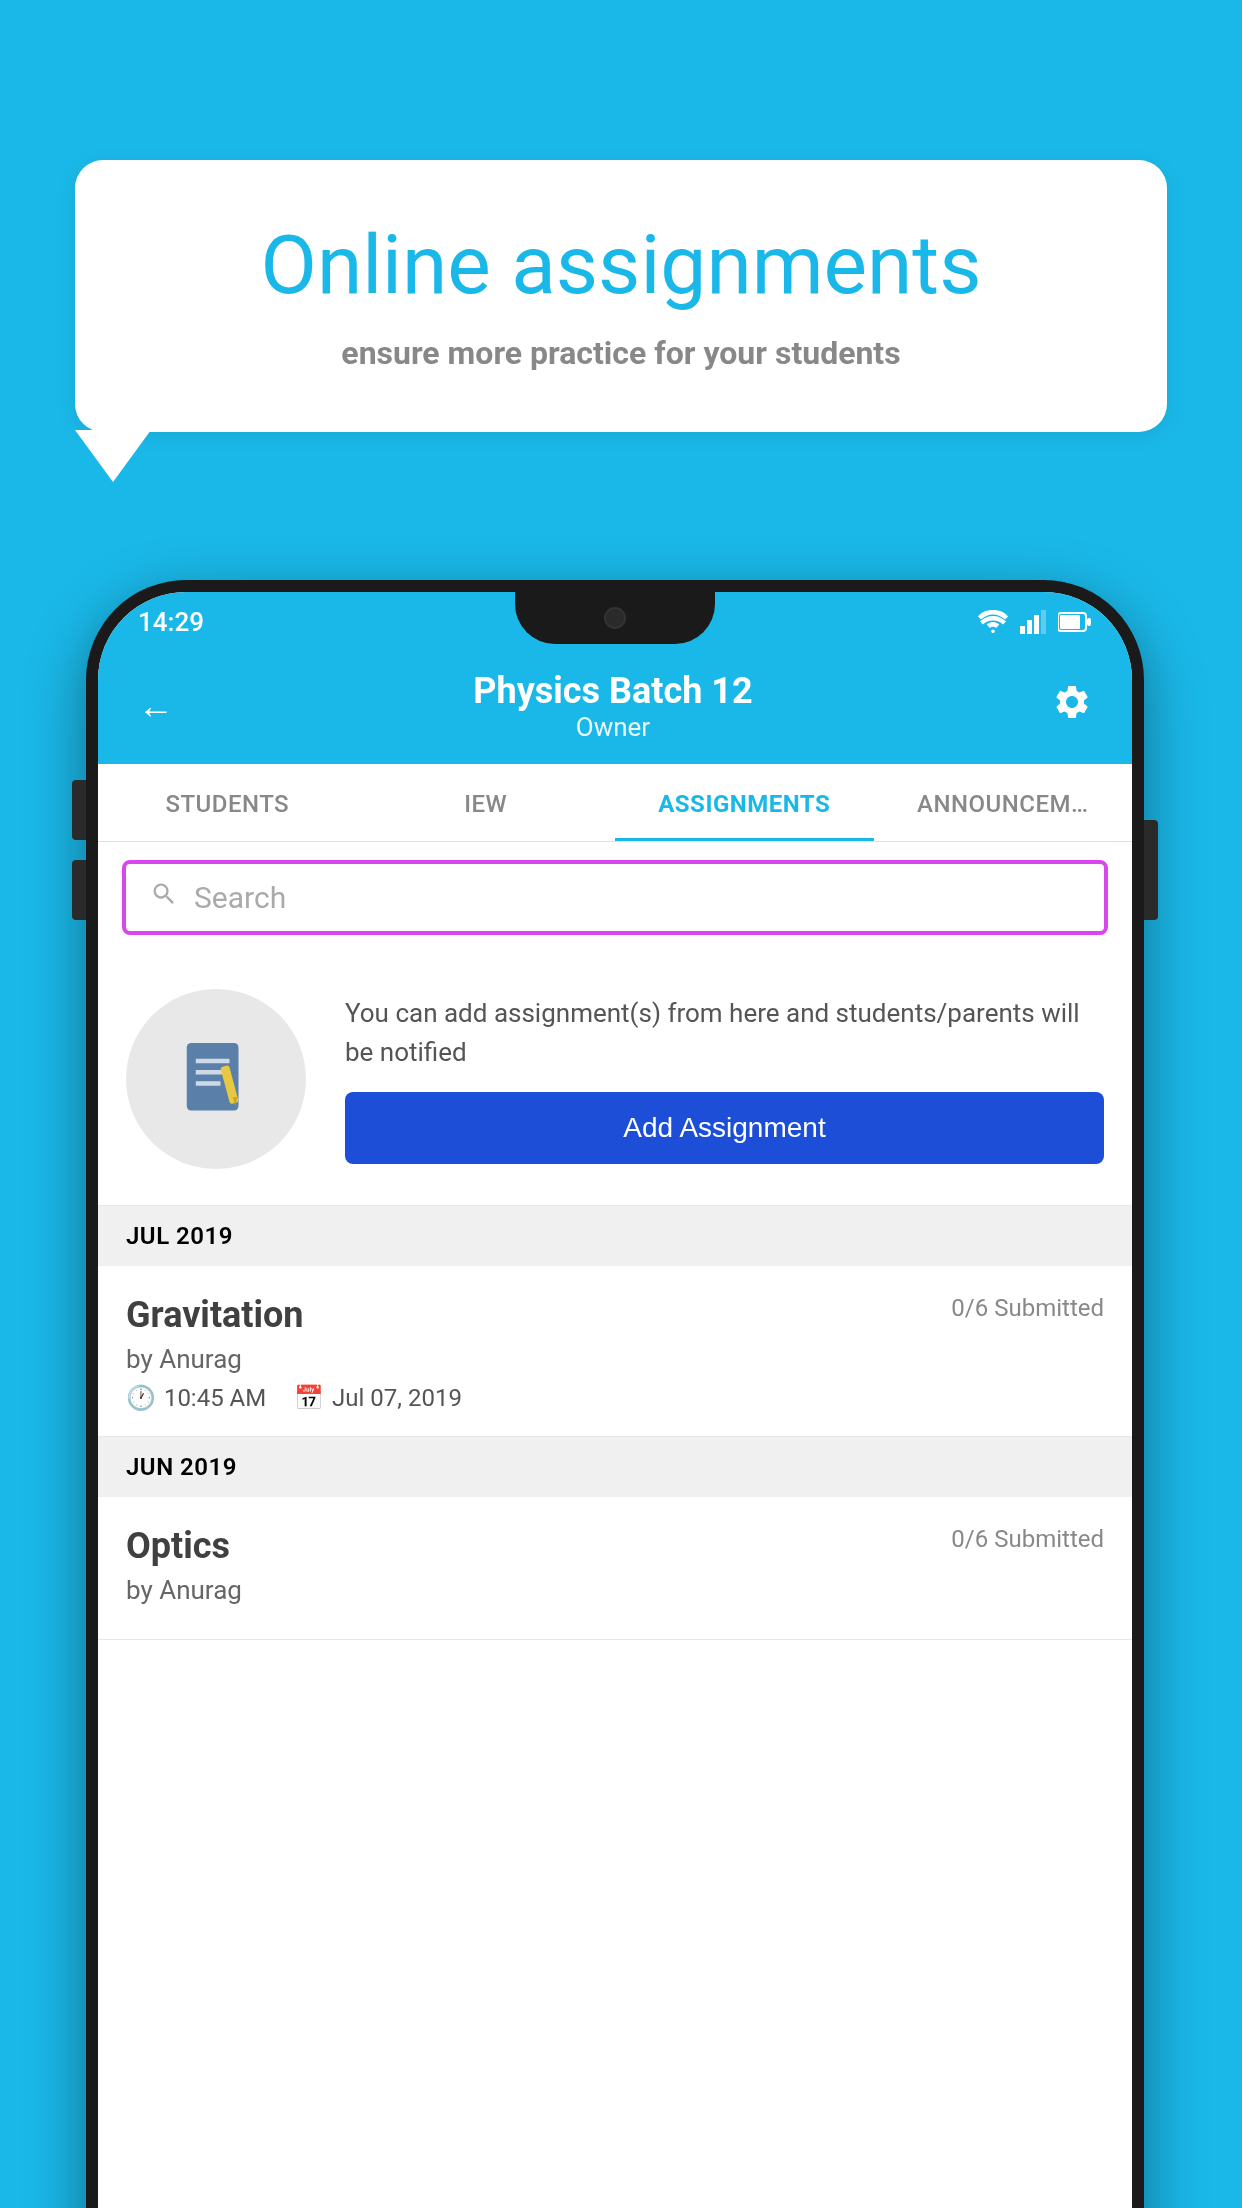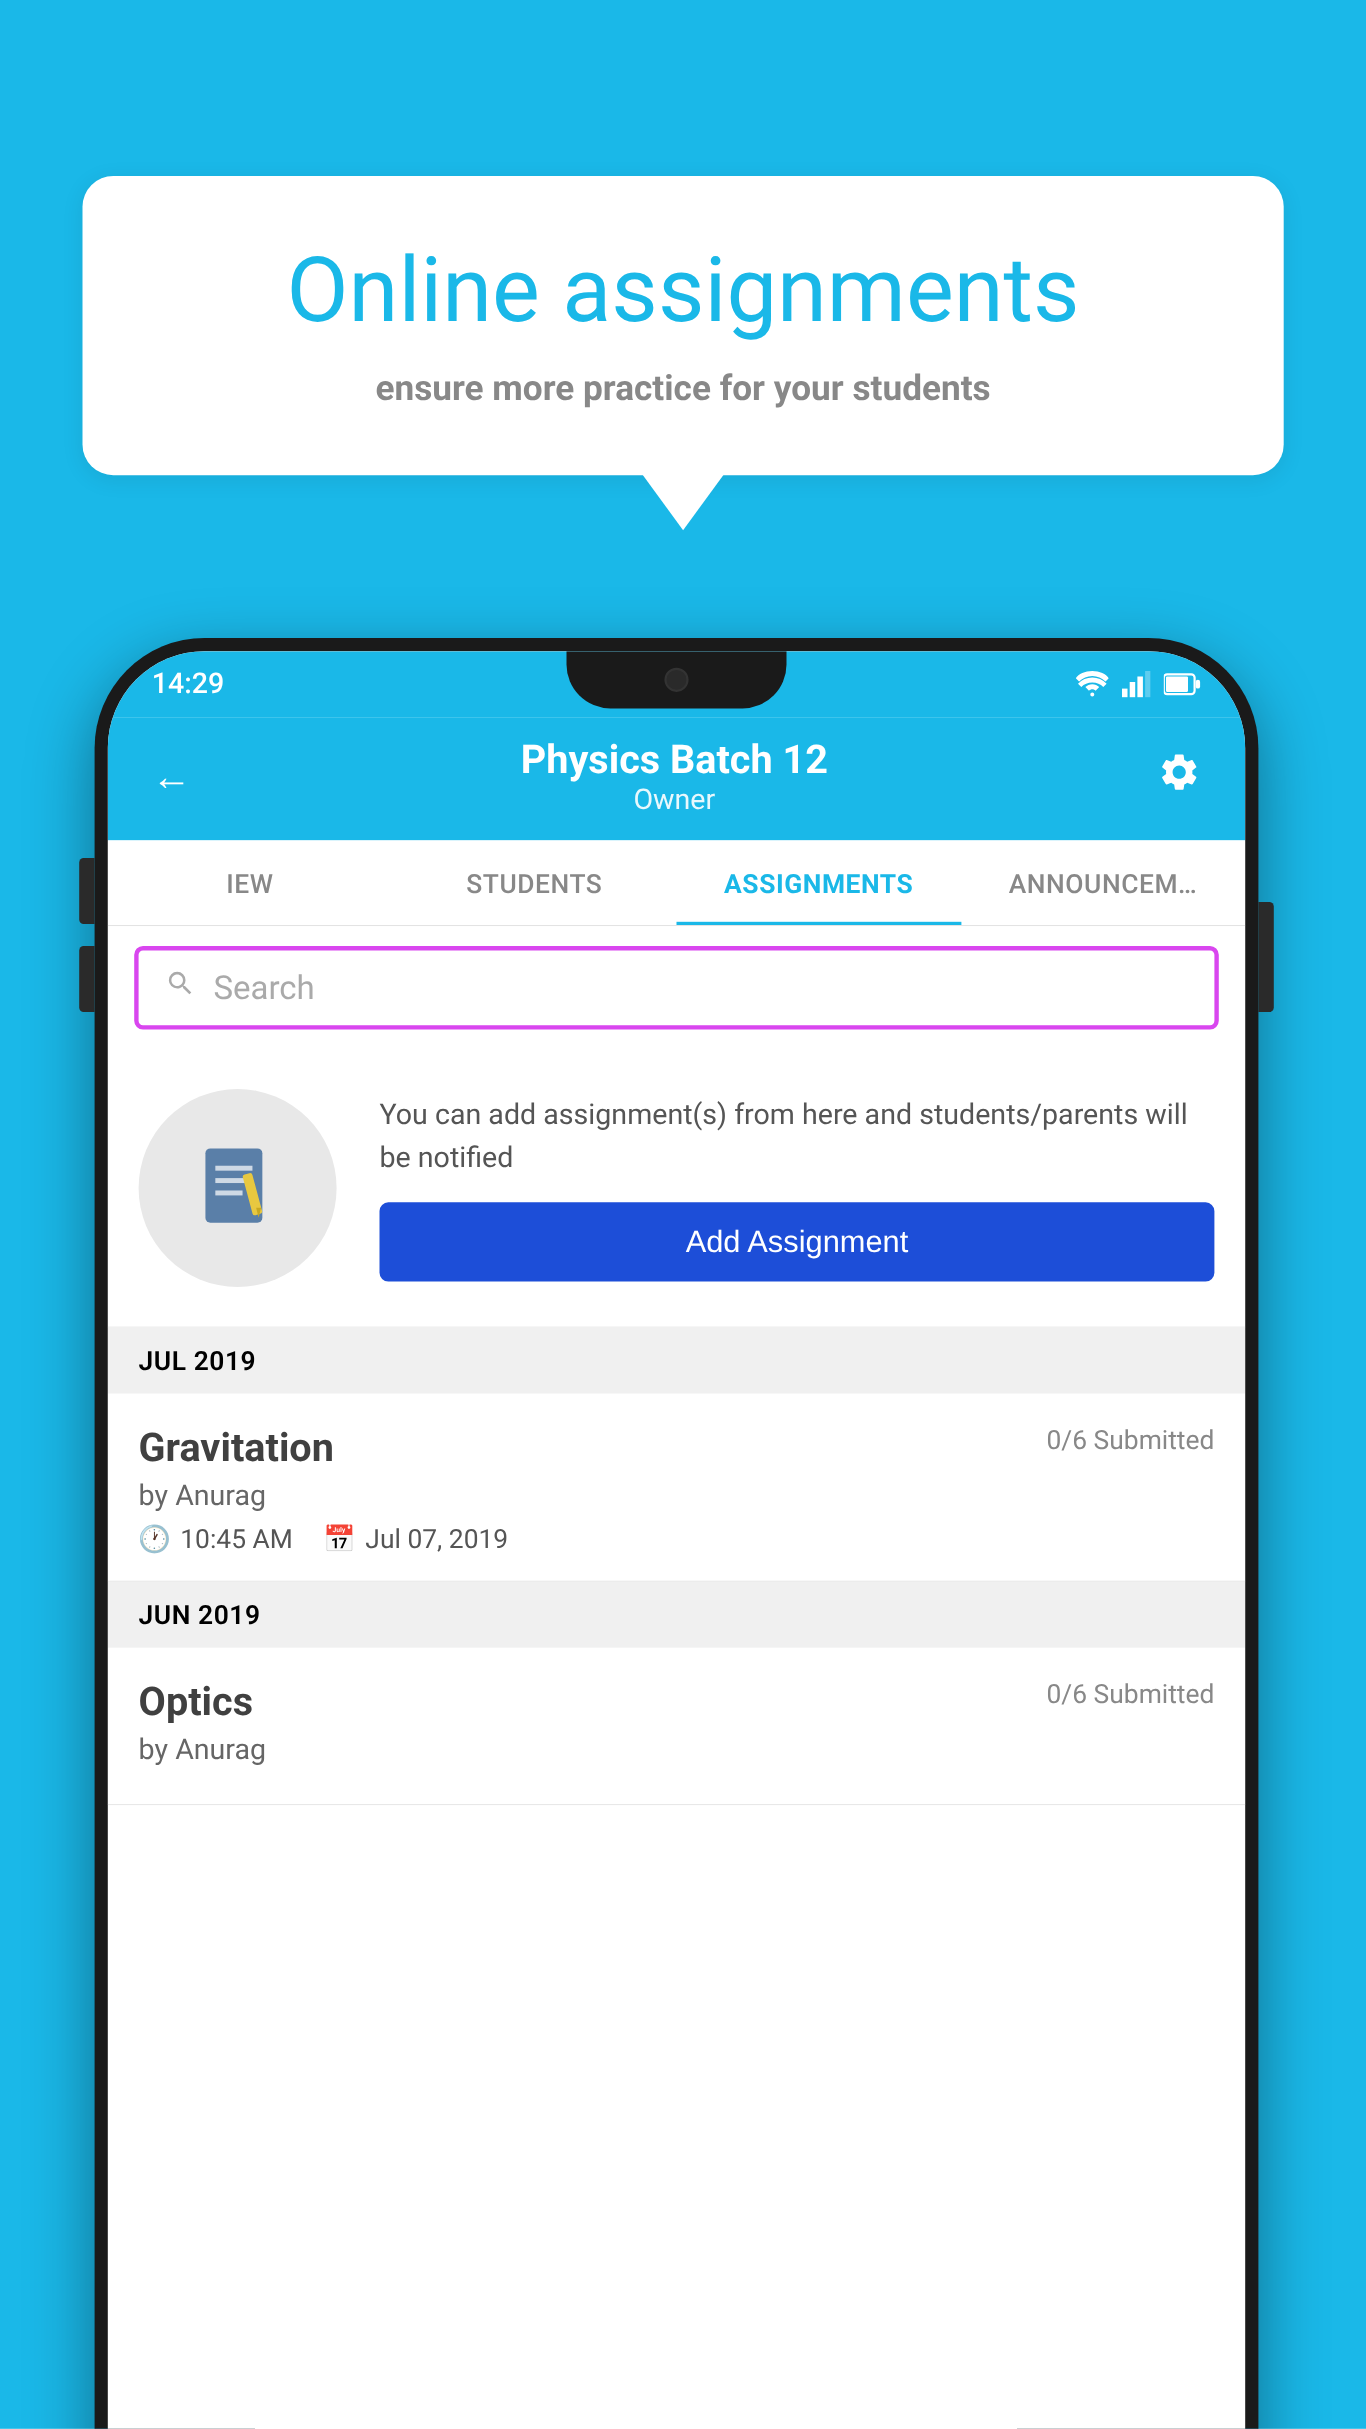--- a/index.html
+++ b/index.html
@@ -14,21 +14,20 @@
     }
 
     
     .speech-bubble-container {
       position: absolute;
       top: 160px;
       left: 75px;
       right: 75px;
       display: flex;
       flex-direction: column;
-      align-items: center;
     }
 
     .speech-bubble {
       background: white;
       border-radius: 28px;
       padding: 60px 70px;
       width: 100%;
       text-align: center;
       box-shadow: 0 4px 20px rgba(0,0,0,0.08);
     }
@@ -412,24 +411,24 @@
         </div>
         <span class="settings-btn">
           <svg width="40" height="40" viewBox="0 0 24 24" fill="white">
             <path d="M19.14 12.94c.04-.3.06-.61.06-.94s-.02-.64-.06-.94l2.03-1.58c.18-.14.23-.41.12-.61l-1.92-3.32c-.12-.22-.37-.29-.59-.22l-2.39.96c-.5-.38-1.03-.7-1.62-.94l-.36-2.54c-.04-.24-.24-.41-.48-.41h-3.84c-.24 0-.43.17-.47.41l-.36 2.54c-.59.24-1.13.57-1.62.94l-2.39-.96c-.22-.08-.47 0-.59.22L2.74 8.87c-.12.21-.08.47.12.61l2.03 1.58c-.04.3-.07.62-.07.94s.03.64.07.94l-2.03 1.58c-.18.14-.23.41-.12.61l1.92 3.32c.12.22.37.29.59.22l2.39-.96c.5.38 1.03.7 1.62.94l.36 2.54c.05.24.24.41.48.41h3.84c.24 0 .44-.17.47-.41l.36-2.54c.59-.24 1.13-.56 1.62-.94l2.39.96c.22.08.47 0 .59-.22l1.92-3.32c.12-.22.07-.47-.12-.61l-2.01-1.58zM12 15.6c-1.98 0-3.6-1.62-3.6-3.6s1.62-3.6 3.6-3.6 3.6 1.62 3.6 3.6-1.62 3.6-3.6 3.6z"></path>
           </svg>
         </span>
       </div>
 
       <div class="tab-bar">
         <div class="tab-item">
+          <span>STUDENTS</span>
+        </div>
+        <div class="tab-item">
           <span>IEW</span>
-        </div>
-        <div class="tab-item">
-          <span>STUDENTS</span>
         </div>
         <div class="tab-item active">
           <span>ASSIGNMENTS</span>
         </div>
         <div class="tab-item">
           <span>ANNOUNCEM…</span>
         </div>
       </div>
 
       <div class="search-container">

